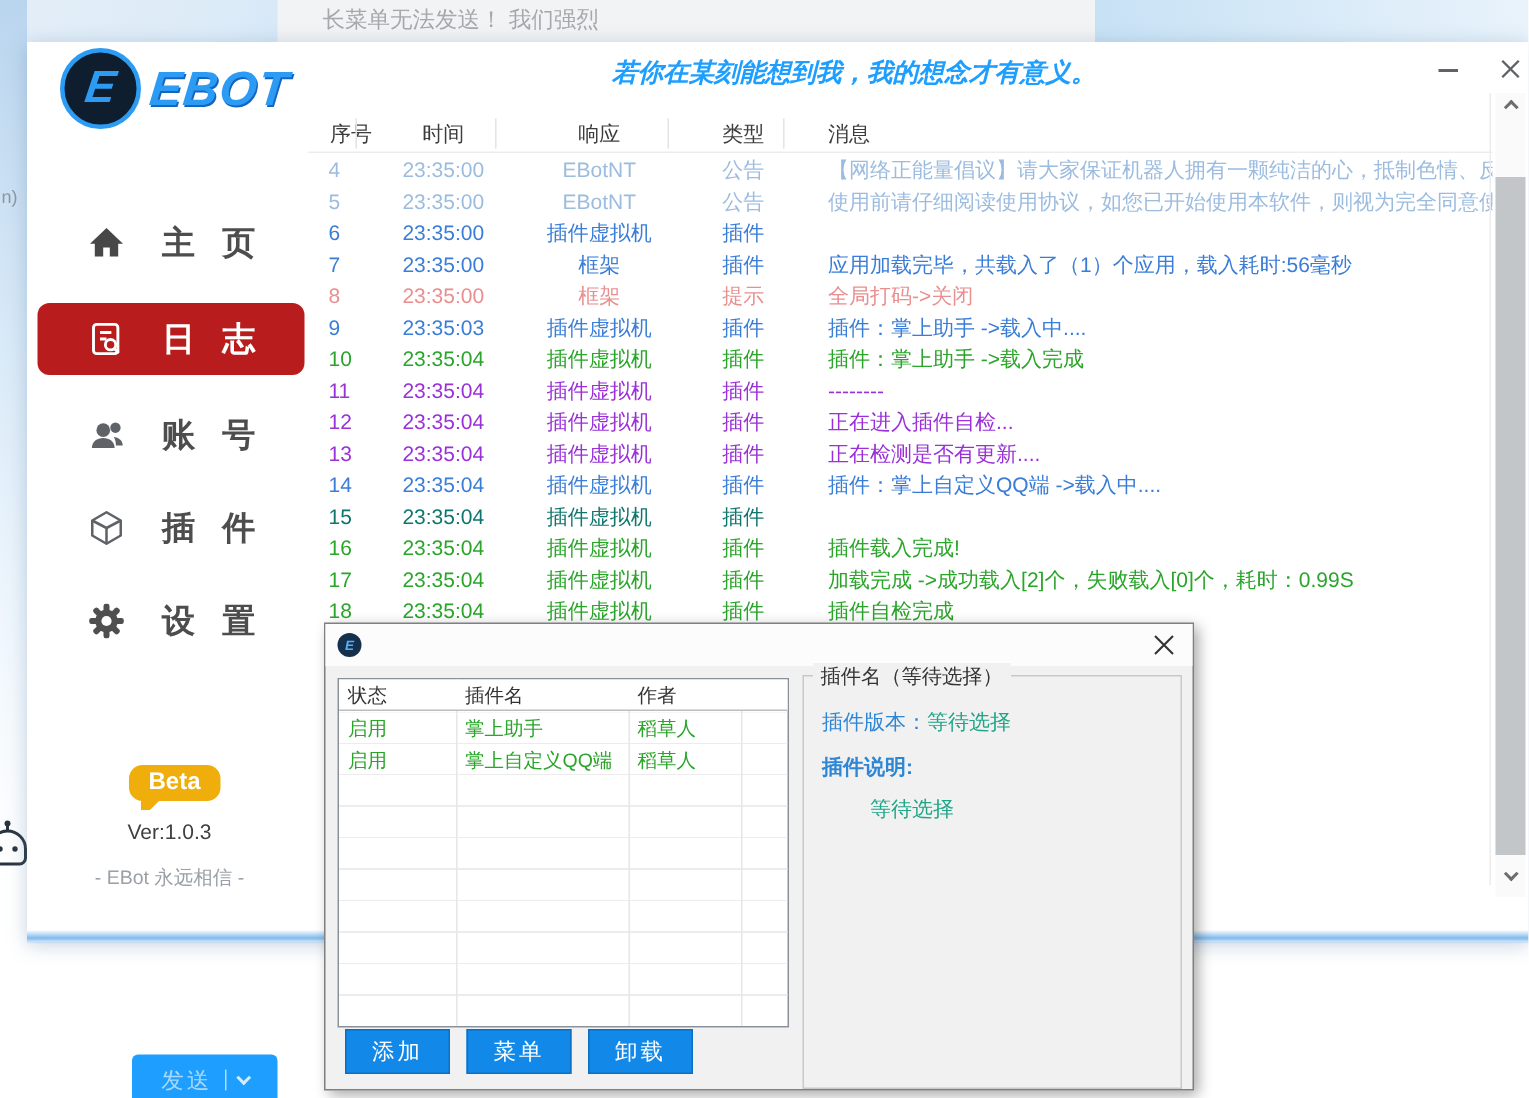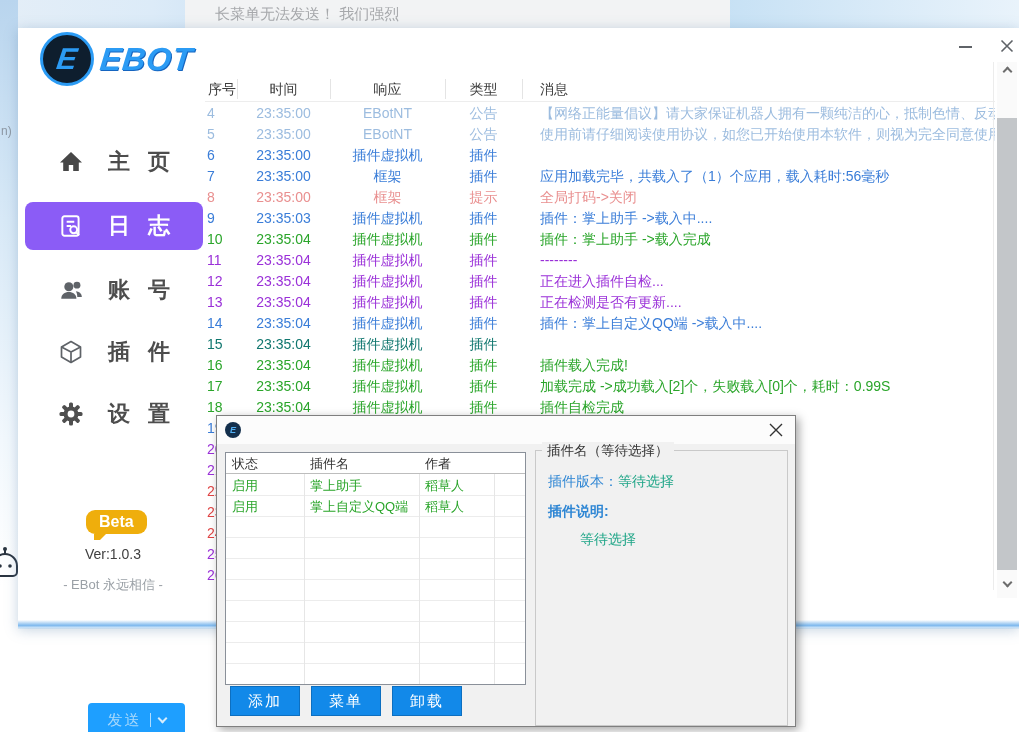--- a/index.html
+++ b/index.html
@@ -39,38 +39,38 @@
   .logo-circle { width:54px; height:54px; border-radius:50%; background:#0e1e2e; border:3px solid #2b9bf4;
     display:flex; align-items:center; justify-content:center; }
   .logo-circle span { color:#2b9bf4; font-size:30px; font-weight:bold; font-style:italic; transform:skewX(-8deg); }
   .logo-brand { margin-left:6px; font-size:32px; font-weight:900; font-style:italic; color:#2b9bf4;
     letter-spacing:1px; text-shadow:1px 1px 0 #1565c0; transform:skewX(-6deg); }
 
   .nav-item { position:absolute; left:7px; width:178px; height:48px; border-radius:8px;
     display:flex; align-items:center; cursor:pointer; }
   .nav-item .nico { margin-left:33px; width:26px; height:26px; flex:none; }
   .nav-item .nlabel { margin-left:24px; font-size:22px; font-weight:bold; color:#4d4d4d; letter-spacing:6px; white-space:nowrap; }
-  .nav-item.active { background:#8b5cf6; }
+  .nav-item.active { background:#b91c1c; }
   .nav-item.active .nlabel { color:#ffffff; }
   .nav-1{top:110px}.nav-2{top:174px}.nav-3{top:238px}.nav-4{top:300px}.nav-5{top:362px}
 
   .beta-badge { position:absolute; left:68px; top:482px; background:#efae0c; color:#fff; font-weight:bold;
     font-size:16px; padding:3px 13px; border-radius:9px; }
   .beta-badge::after { content:""; position:absolute; left:8px; bottom:-6px; border:6px solid transparent;
     border-top-color:#efae0c; border-left-color:#efae0c; border-bottom:0; }
   .ver-text { position:absolute; left:0; top:518px; width:190px; text-align:center; color:#404040; font-size:14px; }
   .motto-text { position:absolute; left:0; top:548px; width:190px; text-align:center; color:#9aa0a6; font-size:13px; }
 
   
   .log { position:absolute; left:187px; top:48px; width:790px; height:545px; }
   .log-header { display:flex; height:26px; line-height:26px; font-size:14px; color:#3c3c3c; border-bottom:1px solid #ededed; }
   .hsep { position:absolute; width:1px; height:20px; top:3px; background:#e4e4e4; }
   .log-rows { position:absolute; left:0; top:27px; width:100%; }
   .log-row { display:flex; height:21px; line-height:21px; font-size:14px; white-space:nowrap; }
-  .c-num { width:32px; padding-left:2px; flex:none; }
+  .c-num { width:32px; padding-left:2px; flex:none;margin-left:12px; }
   .c-time { width:93px; text-align:center; flex:none; }
   .c-resp { width:115px; text-align:center; flex:none; }
   .c-type { width:77px; text-align:center; flex:none; }
   .c-msg { flex:1; padding-left:18px; overflow:hidden; }
 
   
   .v-divider { position:absolute; left:975px; top:34px; width:1px; height:528px; background:#ececec; }
   .scrollbar { position:absolute; left:979px; top:34px; width:20px; height:536px; background:#fafafa; }
   .sb-btn { position:absolute; left:0; width:20px; height:16px; display:flex; align-items:center; justify-content:center; cursor:pointer; }
   .sb-up { top:0; } .sb-down { top:514px; }
@@ -130,20 +130,21 @@
 </svg>
 
 <div class="send-btn">
   <span class="lbl">发送</span>
   <span class="divider"></span>
   <span class="chev"></span>
 </div>
 
 <div class="main-window">
 
+  <div class="win-title">若你在某刻能想到我，我的想念才有意义。</div>
   <div class="win-min"></div>
   <svg class="win-close" viewBox="0 0 14 14">
     <path d="M1.5 1.5L12.5 12.5M12.5 1.5L1.5 12.5" stroke="#5f6368" stroke-width="1.6"></path>
   </svg>
 
   <div class="sidebar">
     <div class="logo">
       <div class="logo-circle">
         <span>E</span>
       </div>

